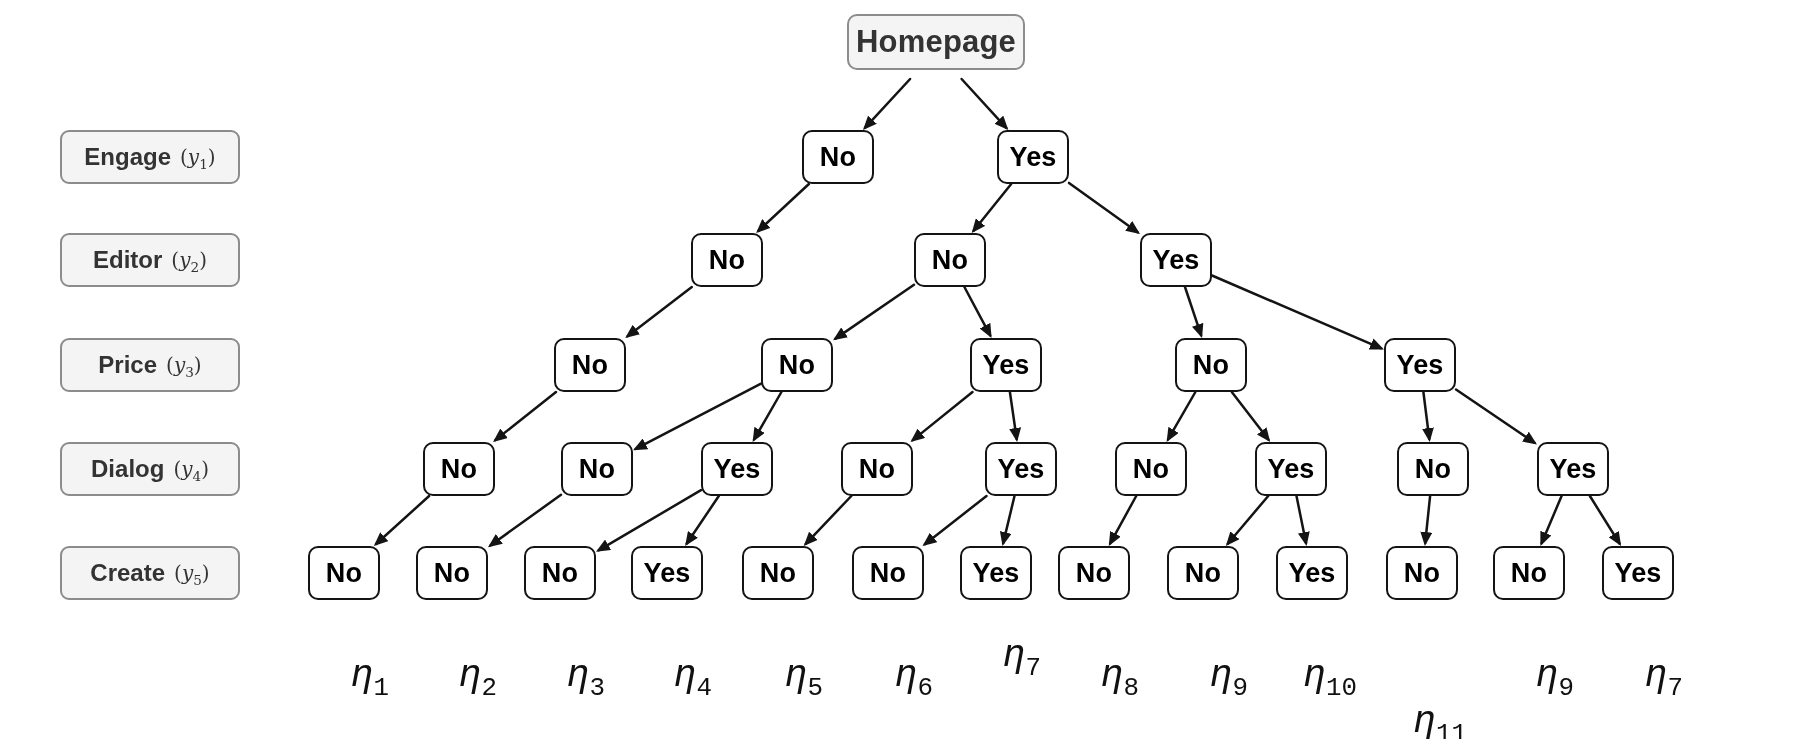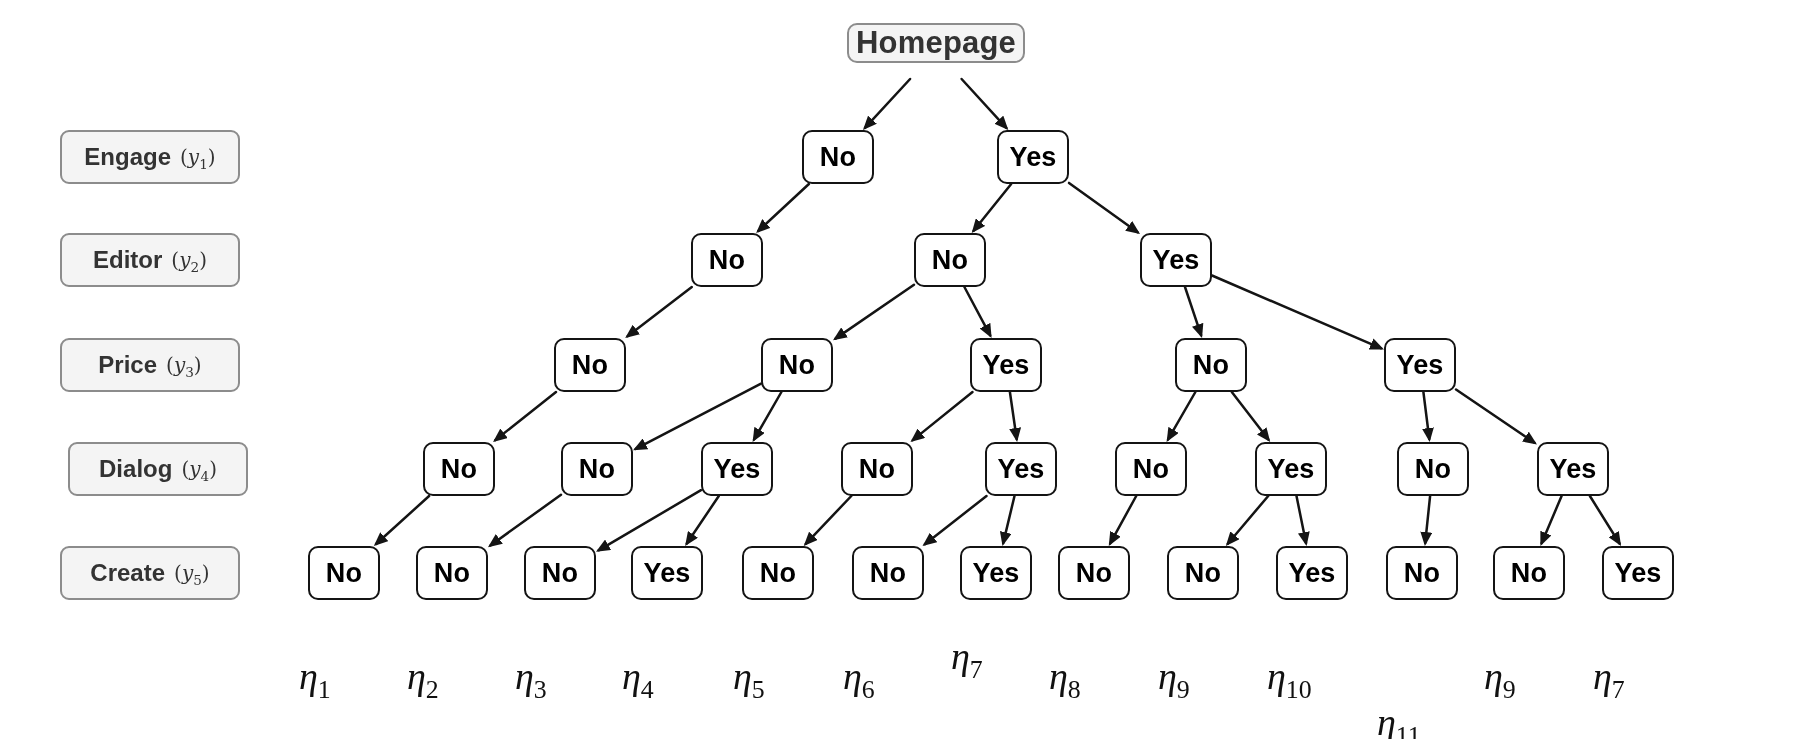--- a/index.html
+++ b/index.html
@@ -25,22 +25,22 @@
     position:absolute;display:flex;align-items:center;justify-content:center;gap:9px;
     box-sizing:border-box;background:var(--box-fill,#f4f4f4);
     border:2px solid var(--box-border,#8c8c8c);border-radius:9px;
     color:var(--box-text,#333333);
   }
   .label-name{font-weight:bold;font-size:24px;}
   .label-math{font-family:"DejaVu Serif",serif;font-size:20px;font-style:normal;}
   .label-math i{font-style:italic;}
   .label-math sub{font-size:0.68em;line-height:0;}
   .eta{
-    position:absolute;text-align:left;height:52px;line-height:52px;
-    font-family:Liberation Serif, serif;font-size:38px;color:#111111;
+    position:absolute;text-align:right;height:52px;line-height:52px;
+    font-family:Liberation Mono, monospace;font-size:38px;color:#111111;
   }
   .eta i{font-style:italic;}
   .eta sub{font-size:0.68em;font-style:normal;line-height:0;}
 </style>
 </head>
 <body>
 
 <div class="stage" id="stage" style="--background: #ffffff; --node-fill: #ffffff; --node-border: #141414; --node-text: #000000; --box-fill: #f4f4f4; --box-border: #8c8c8c; --box-text: #333333; --edge: #141414; --bg: #ffffff;">
   <svg id="edge-layer" width="1799" height="739" viewBox="0 0 1799 739">
     <defs>
@@ -87,31 +87,31 @@
         <span class="label-math">(<i>y</i><sub>1</sub>)</span>
       </div>
       <div class="label-box" style="left: 60px; top: 233px; width: 180px; height: 54px;">
         <span class="label-name">Editor</span>
         <span class="label-math">(<i>y</i><sub>2</sub>)</span>
       </div>
       <div class="label-box" style="left: 60px; top: 338px; width: 180px; height: 54px;">
         <span class="label-name">Price</span>
         <span class="label-math">(<i>y</i><sub>3</sub>)</span>
       </div>
-      <div class="label-box" style="left: 68px; top: 442px; width: 180px; height: 54px;">
+      <div class="label-box" style="left: 60px; top: 442px; width: 180px; height: 54px;">
         <span class="label-name">Dialog</span>
         <span class="label-math">(<i>y</i><sub>4</sub>)</span>
       </div>
       <div class="label-box" style="left: 60px; top: 546px; width: 180px; height: 54px;">
         <span class="label-name">Create</span>
         <span class="label-math">(<i>y</i><sub>5</sub>)</span>
       </div>
     </div>
   <div id="nodes">
-      <div class="node root" style="left: 847px; top: 23px; width: 178px; height: 40px;">Homepage</div>
+      <div class="node root" style="left: 847px; top: 14px; width: 178px; height: 56px;">Homepage</div>
       <div class="node" style="left: 802px; top: 130px; width: 72px; height: 54px;">No</div>
       <div class="node" style="left: 997px; top: 130px; width: 72px; height: 54px;">Yes</div>
       <div class="node" style="left: 691px; top: 233px; width: 72px; height: 54px;">No</div>
       <div class="node" style="left: 914px; top: 233px; width: 72px; height: 54px;">No</div>
       <div class="node" style="left: 1140px; top: 233px; width: 72px; height: 54px;">Yes</div>
       <div class="node" style="left: 554px; top: 338px; width: 72px; height: 54px;">No</div>
       <div class="node" style="left: 761px; top: 338px; width: 72px; height: 54px;">No</div>
       <div class="node" style="left: 970px; top: 338px; width: 72px; height: 54px;">Yes</div>
       <div class="node" style="left: 1175px; top: 338px; width: 72px; height: 54px;">No</div>
       <div class="node" style="left: 1384px; top: 338px; width: 72px; height: 54px;">Yes</div>

